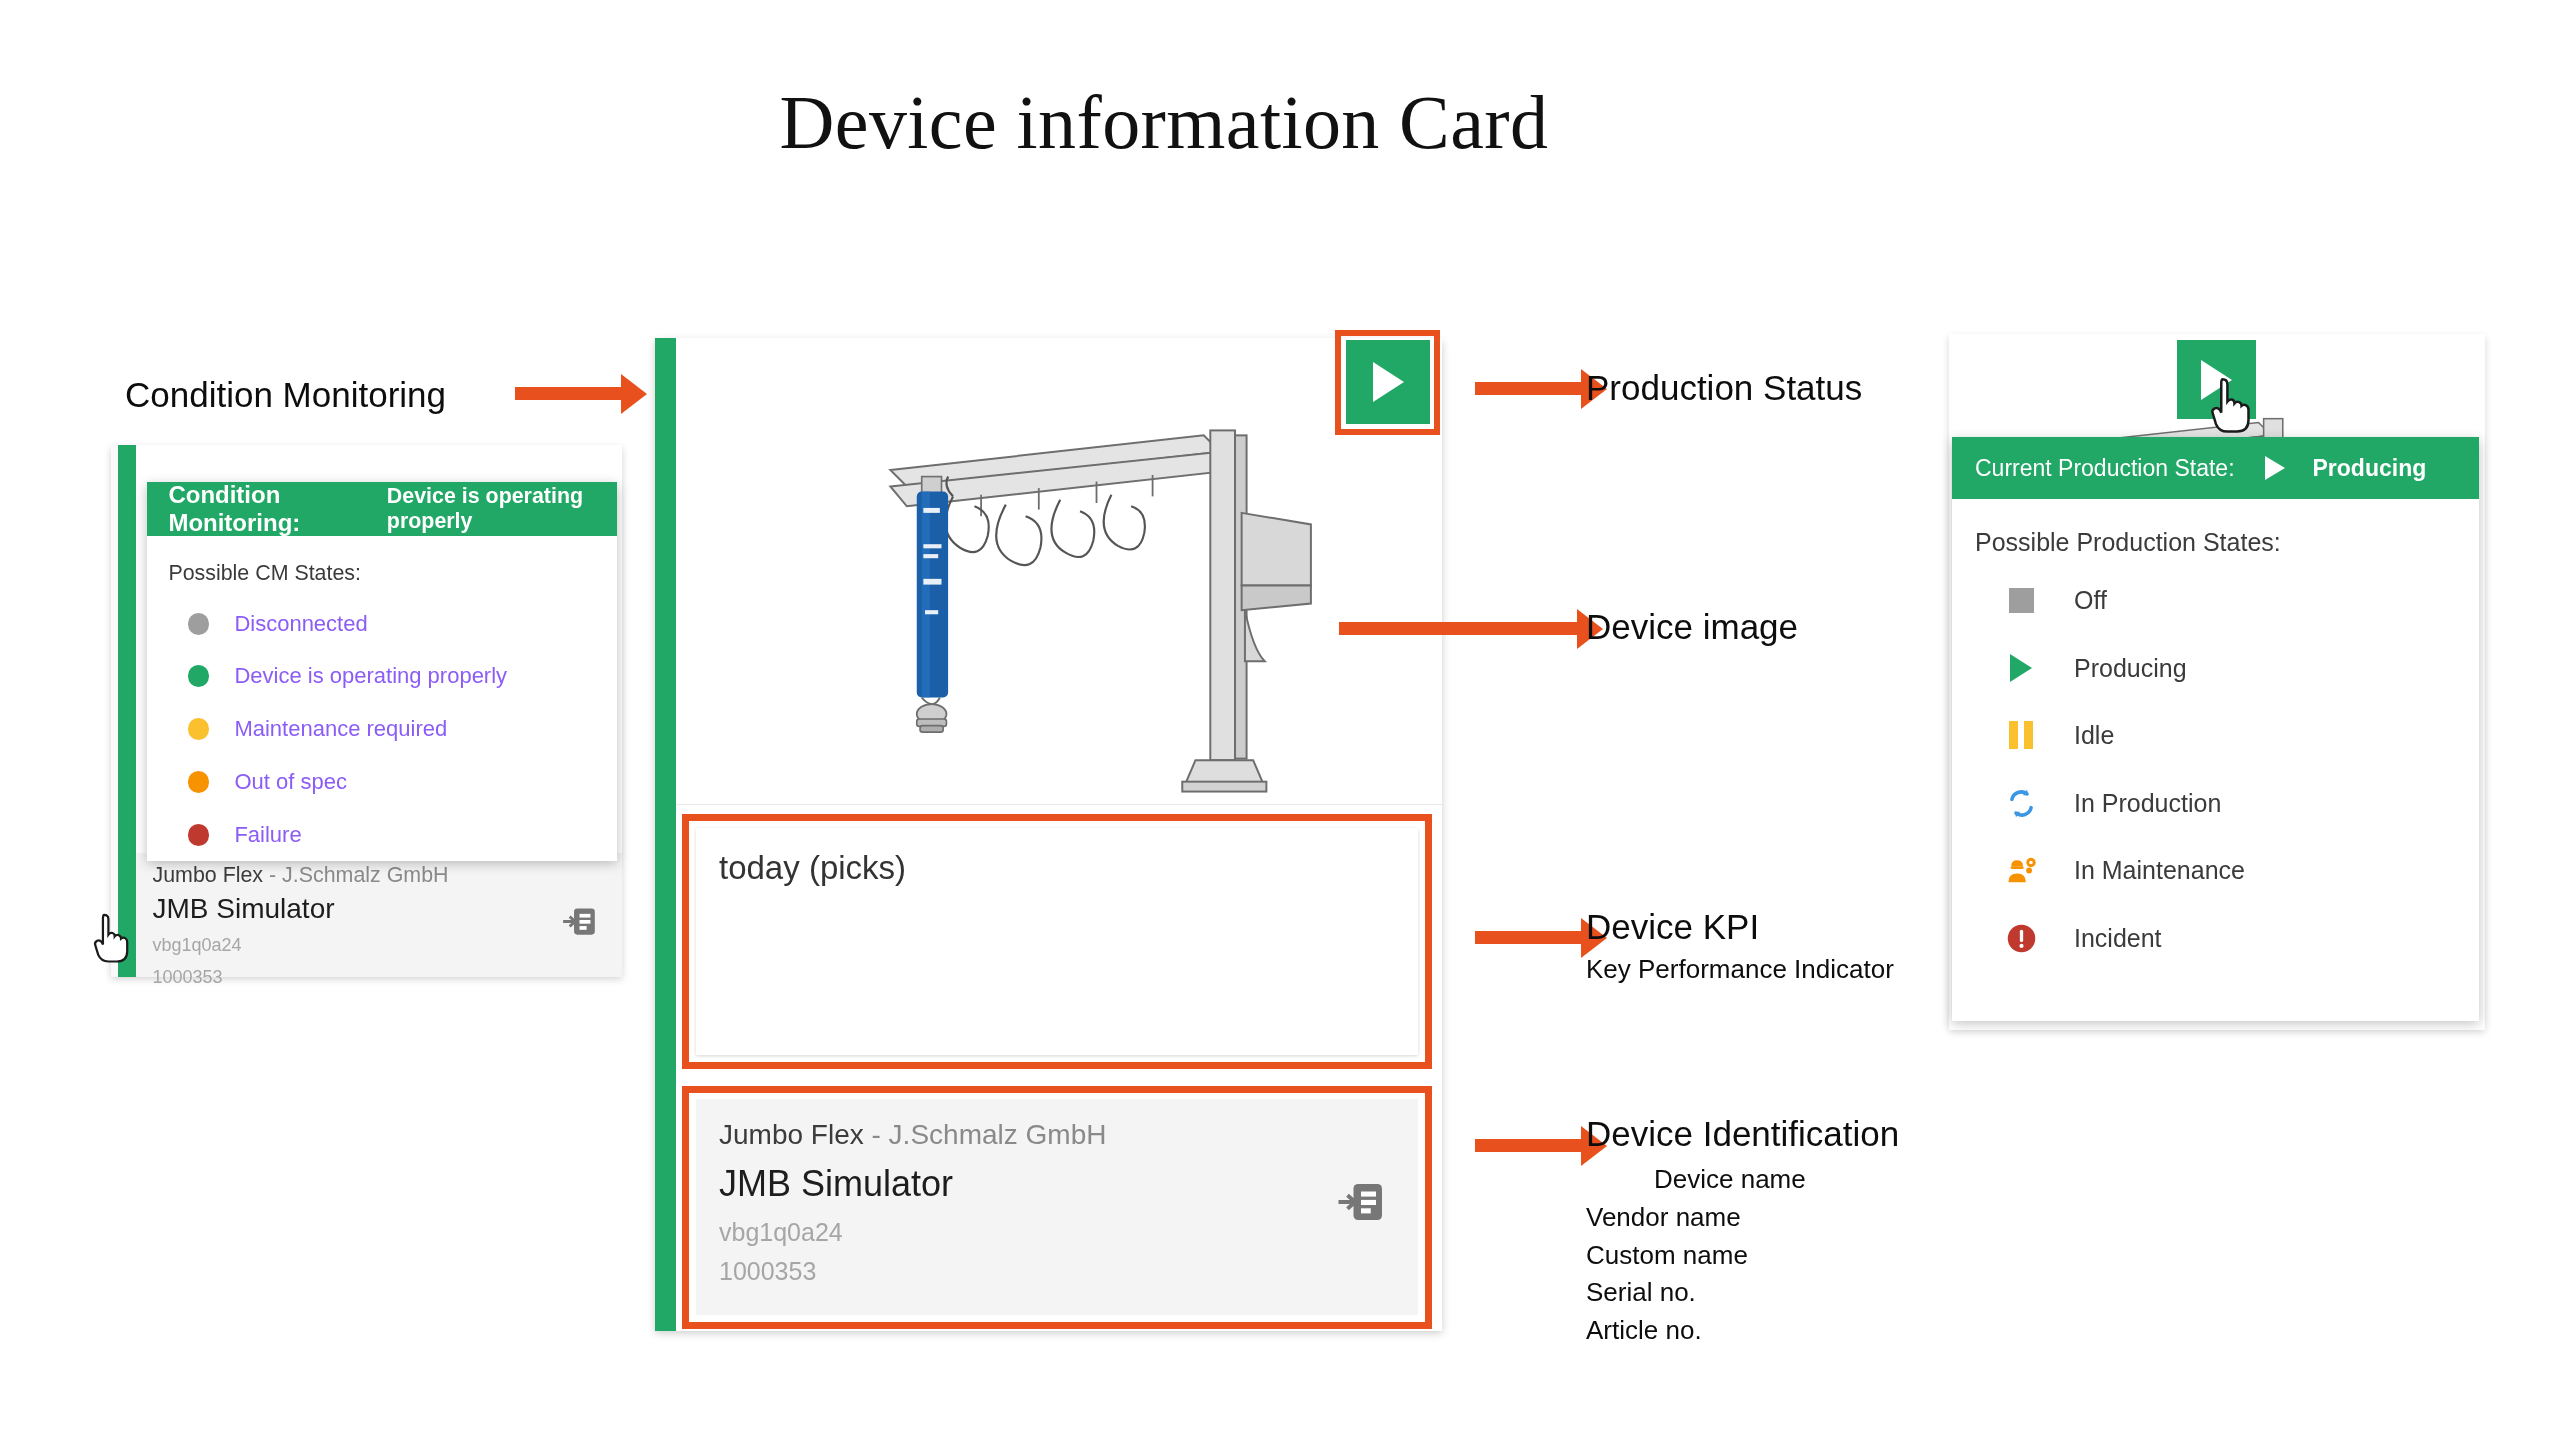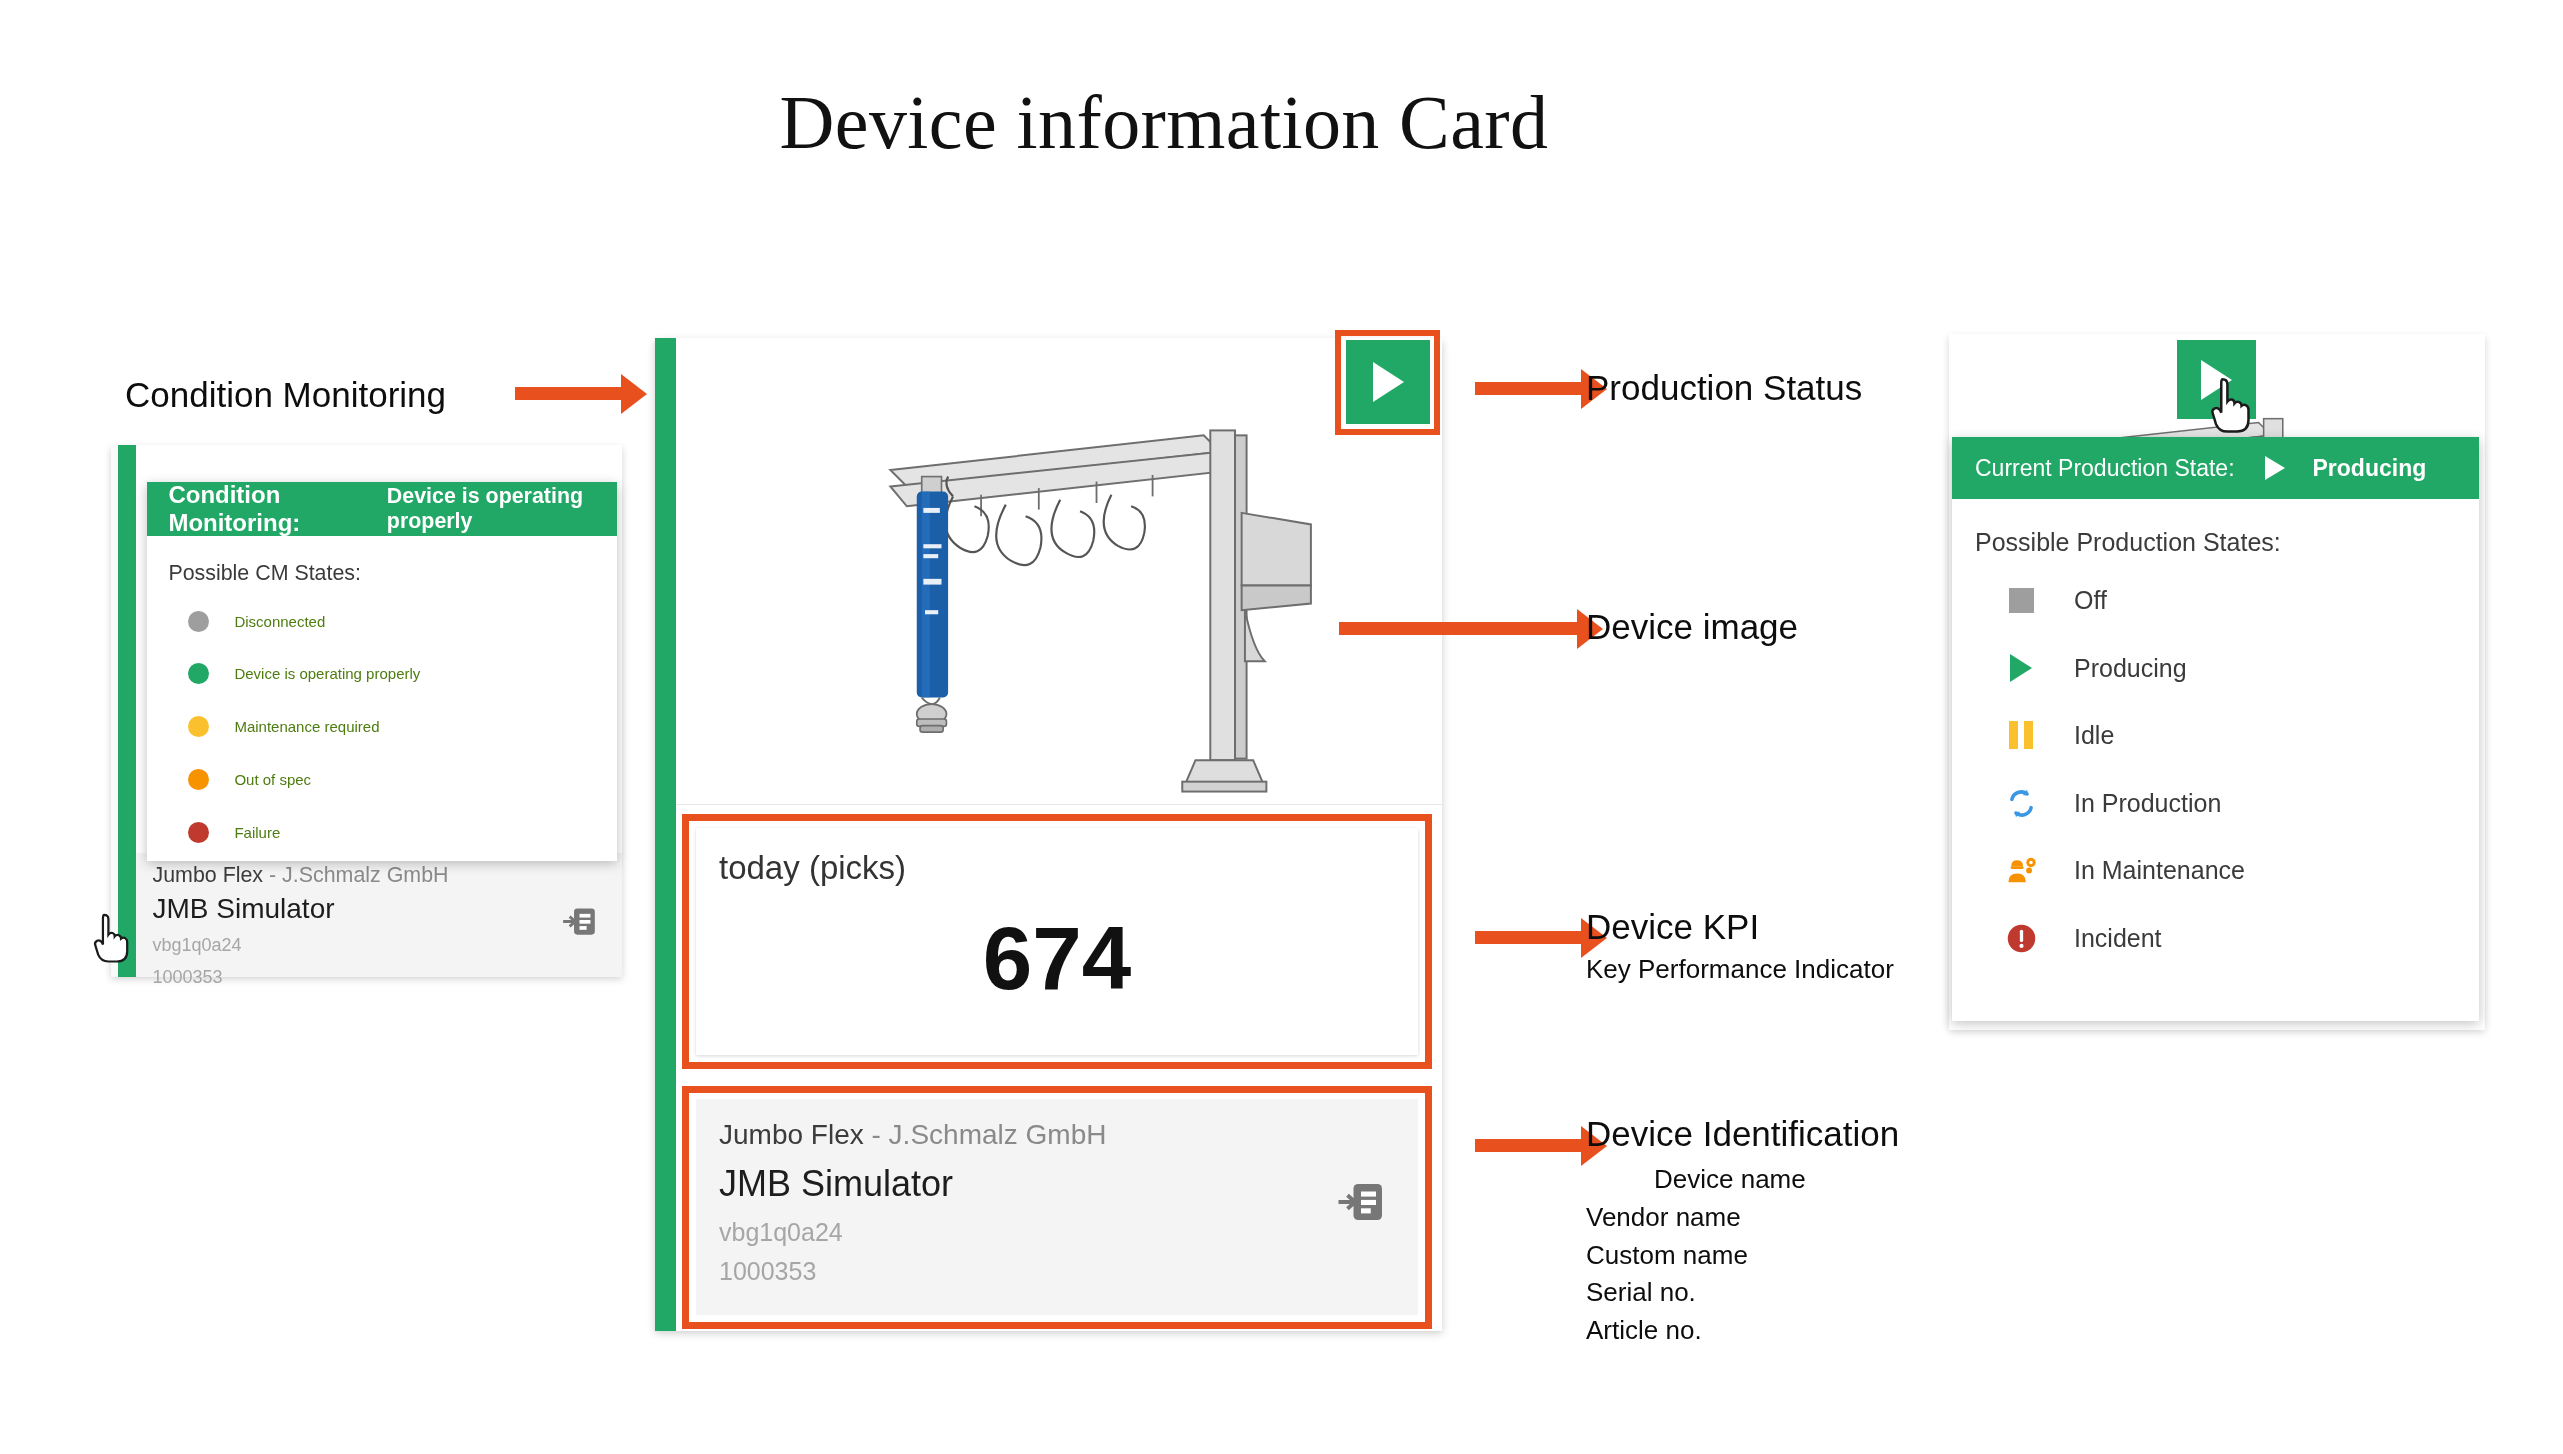--- a/index.html
+++ b/index.html
@@ -90,21 +90,21 @@
   }
   #cm-popup-head{
     height:54px;background:#21a866;display:flex;align-items:center;
     padding-left:21.4px;box-sizing:border-box;color:#ffffff;
   }
   #cm-head-label{font-size:24px;font-weight:700;}
   #cm-head-value{font-size:21.4px;font-weight:700;margin-left:18px;}
   #cm-subtitle{position:absolute;left:21.4px;top:79px;font-size:21.4px;color:#3b3b3b;}
   .cm-row{position:absolute;left:41px;display:flex;align-items:center;}
   .cm-dot{width:21.4px;height:21.4px;border-radius:50%;display:inline-block;}
-  .cm-text{margin-left:25px;font-size:15px;color:#4d7c0f;}
+  .cm-text{margin-left:25px;font-size:22px;color:#8b5cf6;}
 
   
   #right-card{
     position:absolute;left:1949px;top:334px;width:536px;height:696px;
     background:#ffffff;box-shadow:0 2.5px 7.4px rgba(0,0,0,.16);
   }
   #right-card-img{position:absolute;left:0;top:0;right:0;height:684px;overflow:hidden;}
   #right-prod-btn{
     position:absolute;left:2177px;top:340px;width:79px;height:79px;background:#21a866;
     display:flex;align-items:center;justify-content:center;z-index:9;
@@ -200,21 +200,20 @@
   </div>
 </div>
 
 <div id="prod-status-btn">
   <div class="play-tri"></div>
 </div>
 <div id="prod-status-outline"></div>
 
 <div id="kpi-panel">
   <div id="kpi-label">today (picks)</div>
-  <div id="kpi-value">674</div>
 </div>
 <div id="kpi-outline"></div>
 
 <div id="ident-panel">
   <div id="ident-vendorline">
     <span>Jumbo Flex</span><span class="vendor"> - </span><span class="vendor">J.Schmalz GmbH</span>
   </div>
   <div id="ident-name">JMB Simulator</div>
   <div id="ident-serial">vbg1q0a24</div>
   <div id="ident-article">1000353</div>

